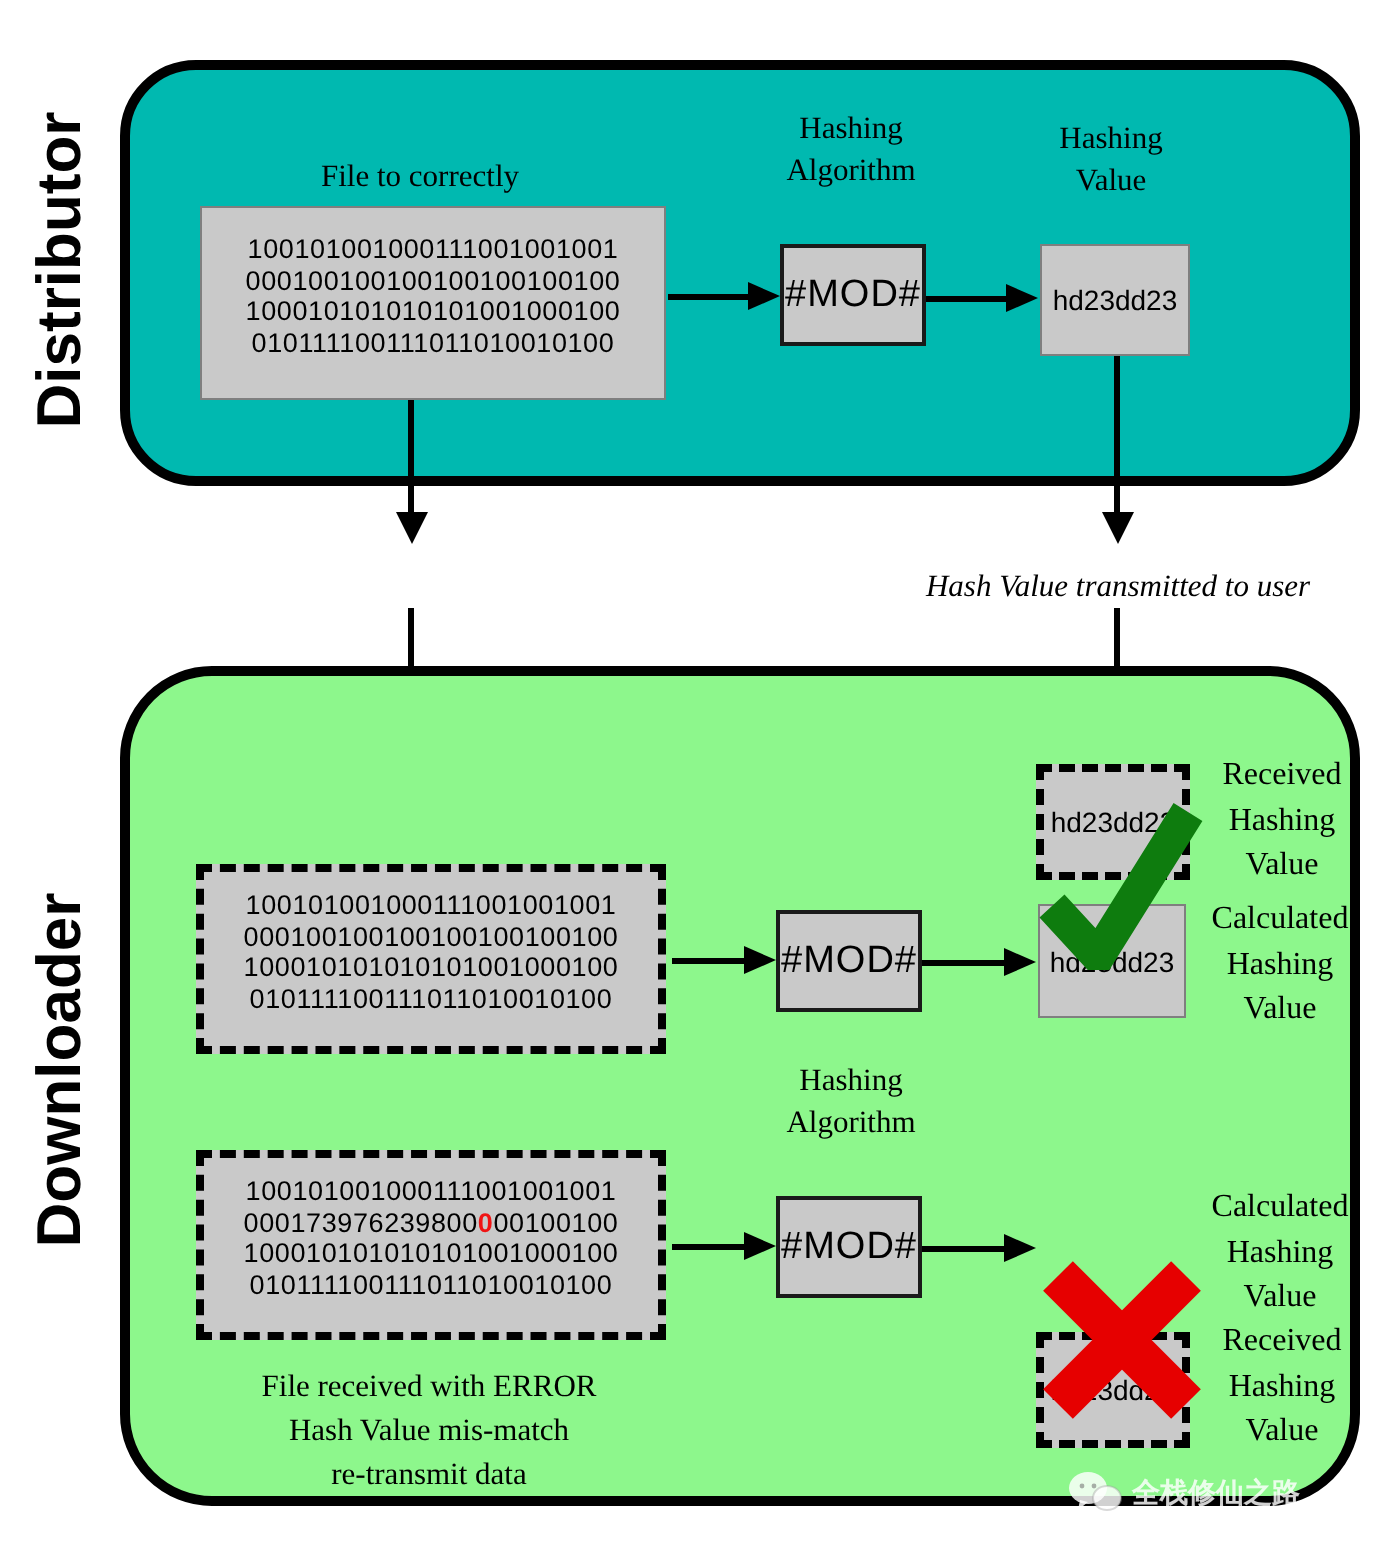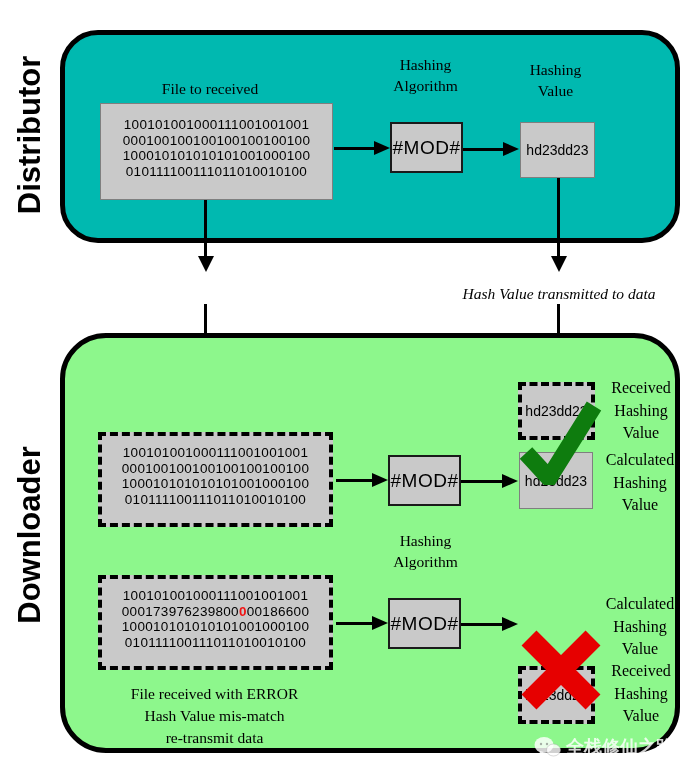--- a/index.html
+++ b/index.html
@@ -49,33 +49,33 @@
   .hline{position:absolute;height:2.5px;background:#000;}
   .vline{position:absolute;width:3px;background:#000;}
   .ah-right{position:absolute;width:0;height:0;border-top:7px solid transparent;border-bottom:7px solid transparent;border-left:16px solid #000;}
   .ah-down{position:absolute;width:0;height:0;border-left:8px solid transparent;border-right:8px solid transparent;border-top:16px solid #000;}
 
   .mark{position:absolute;pointer-events:none;}
 
   
   #watermark{
     position:absolute;left:534px;top:735px;display:flex;align-items:center;gap:5px;
-    color:rgba(255,255,255,0.82);font-size:18px;font-weight:bold;z-index:9;
+    color:rgba(255,255,255,0.82);font-size:14px;font-weight:bold;z-index:9;
   }
 </style>
 </head>
 <body>
 
 <div id="stage">
 
   <div class="vlabel" style="left:-65px;top:114px;">Distributor</div>
 
   <div id="dist-zone" class="zone"></div>
 
-  <div class="abs lbl ctr" style="left:120px;top:78px;width:180px;">File to received</div>
+  <div class="abs lbl ctr" style="left:120px;top:78px;width:180px;">File to correctly</div>
 
   <div class="gbox solid-thin binwrap" style="left:100px;top:103px;width:233px;height:97px;padding-top:13px;">
     <span class="bin">100101001000111001001001</span>
     <span class="bin">000100100100100100100100</span>
     <span class="bin">100010101010101001000100</span>
     <span class="bin">010111100111011010010100</span>
   </div>
 
   <div class="abs lbl ctr ml" style="left:368px;top:54px;width:115px;">Hashing
 Algorithm</div>
@@ -92,21 +92,21 @@
 
   <div class="gbox solid-thin hashtxt" style="left:520px;top:122px;width:75px;height:56px;">hd23dd23</div>
 
   <div class="vline" style="left:204px;top:200px;height:56px;"></div>
   <div class="ah-down" style="left:198px;top:256px;"></div>
   <div class="vline" style="left:204px;top:304px;height:52px;"></div>
   <div class="ah-down" style="left:198px;top:356px;"></div>
 
   <div class="vline" style="left:557px;top:178px;height:78px;"></div>
   <div class="ah-down" style="left:551px;top:256px;"></div>
-  <div class="abs lbl ctr it" style="left:420px;top:283px;width:278px;">Hash Value transmitted to data</div>
+  <div class="abs lbl ctr it" style="left:420px;top:283px;width:278px;">Hash Value transmitted to user</div>
   <div class="vline" style="left:557px;top:304px;height:52px;"></div>
   <div class="ah-down" style="left:551px;top:356px;"></div>
 
   <div class="vlabel" style="left:-65px;top:514px;">Downloader</div>
 
   <div id="down-zone" class="zone"></div>
 
 
   <div class="gbox dashed binwrap" style="left:98px;top:432px;width:235px;height:95px;padding-top:9px;">
     <span class="bin">100101001000111001001001</span>
@@ -135,21 +135,21 @@
 
   <svg class="mark" style="left:516px;top:397px;" width="86" height="88" viewBox="0 0 86 88">
     <polyline points="10,56 33,81 78,9" fill="none" stroke="#0E7C0E" stroke-width="17"></polyline>
   </svg>
 
   <div class="abs lbl ctr ml" style="left:368px;top:530px;width:115px;">Hashing
 Algorithm</div>
 
   <div class="gbox dashed binwrap" style="left:98px;top:575px;width:235px;height:95px;padding-top:9px;">
     <span class="bin">100101001000111001001001</span>
-    <span class="bin"><span>000173976239800</span><span class="err">0</span><span>00186600</span></span>
+    <span class="bin"><span>000173976239800</span><span class="err">0</span><span>00100100</span></span>
     <span class="bin">100010101010101001000100</span>
     <span class="bin">010111100111011010010100</span>
   </div>
 
   <div class="hline" style="left:336px;top:622px;width:36px;"></div>
   <div class="ah-right" style="left:372px;top:616px;"></div>
 
   <div class="gbox solid-thick modtxt" style="left:388px;top:598px;width:73px;height:51px;">#MOD#</div>
 
   <div class="hline" style="left:461px;top:623px;width:41px;"></div>

